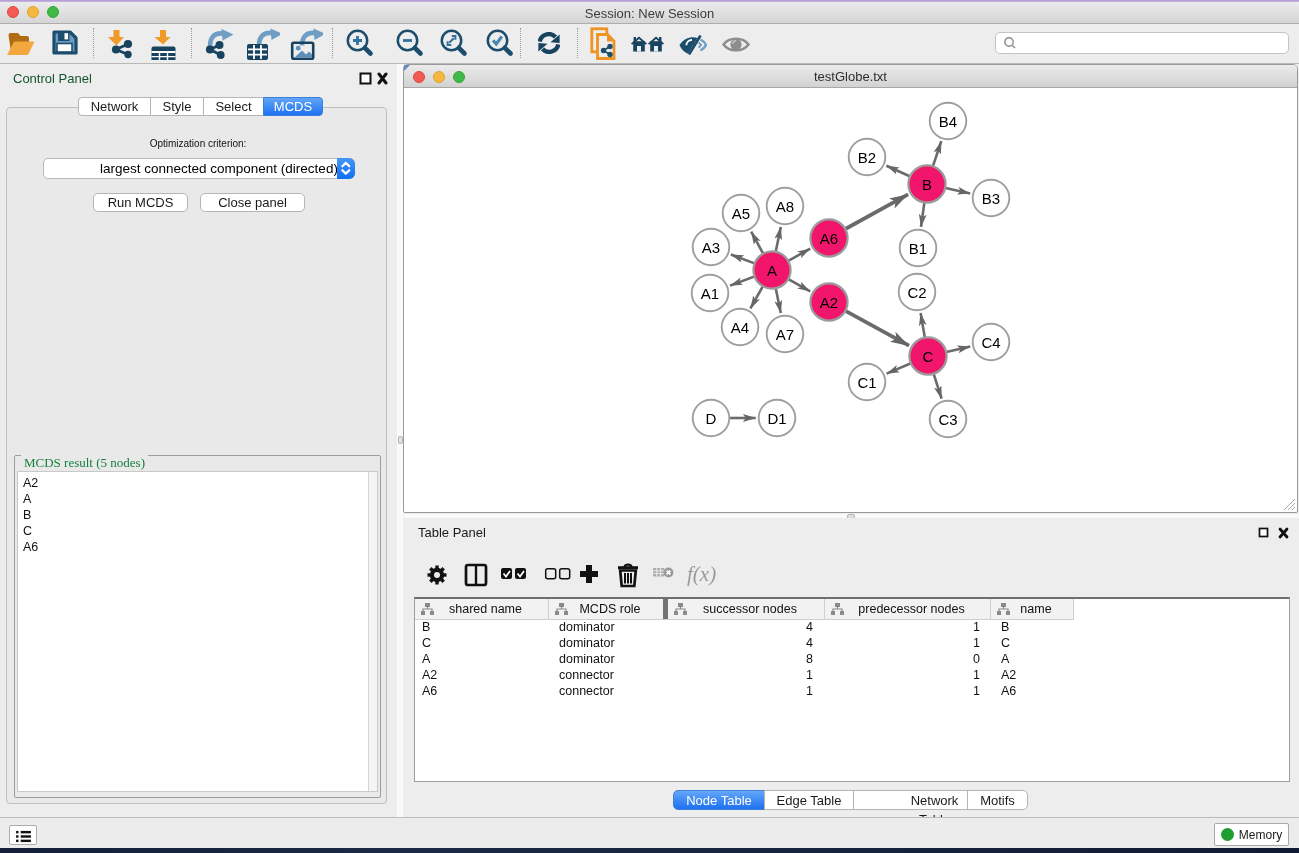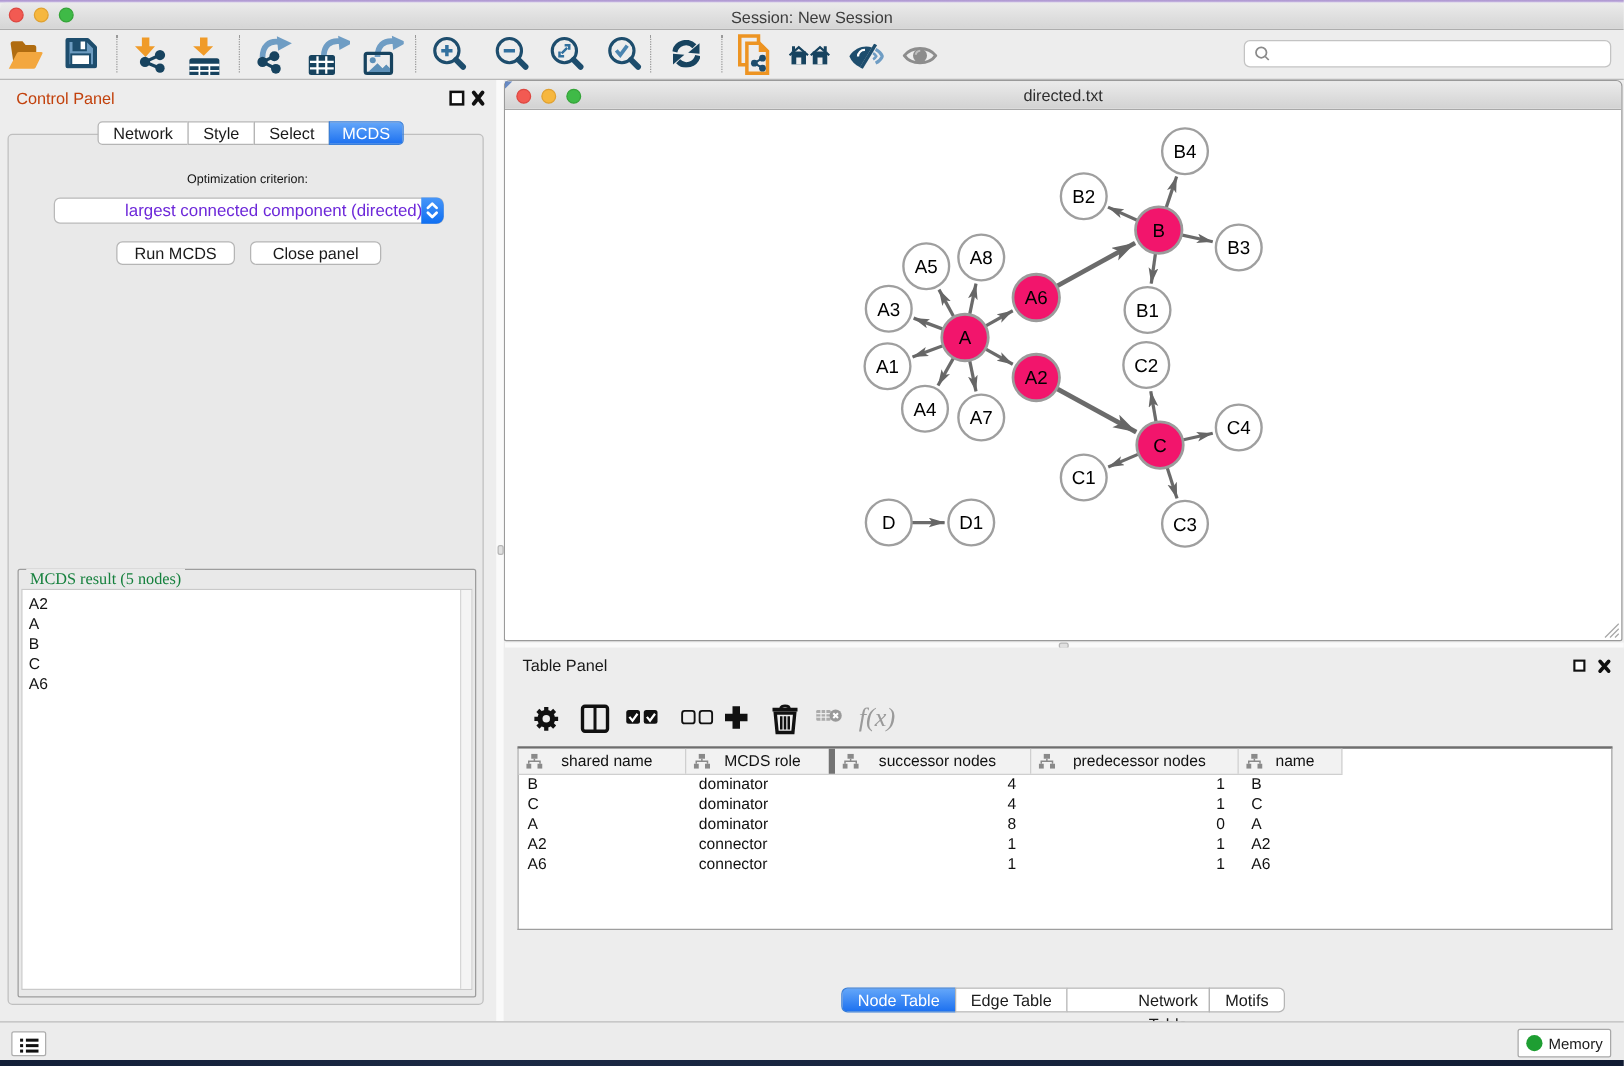--- a/index.html
+++ b/index.html
@@ -9,21 +9,21 @@
   #topstrip{position:absolute;left:0;top:0;width:1299px;height:2px;background:linear-gradient(#ab93cf,#cbbce4);}
   #titlebar{position:absolute;left:0;top:2px;width:1299px;height:21px;background:linear-gradient(#ebebeb,#d5d5d5);border-bottom:1px solid #adadad;border-radius:5px 5px 0 0;}
   .tl{position:absolute;top:4px;width:12px;height:12px;border-radius:50%;box-sizing:border-box;}
   #wintitle{position:absolute;top:4px;left:0;width:100%;text-align:center;font-size:13px;color:#3c3c3c;}
   #toolbar{position:absolute;left:0;top:24px;width:1299px;height:39px;background:#ededed;border-bottom:1px solid #b8b8b8;}
   .tsep{position:absolute;top:4px;height:30px;width:0;border-left:1px dotted #9a9a9a;}
   .ticon{position:absolute;top:3px;}
   #searchbox{position:absolute;left:995px;top:8px;width:294px;height:22px;background:#fff;border:1px solid #c3c3c3;border-radius:5px;box-sizing:border-box;}
   
   #cp{position:absolute;left:0;top:64px;width:396px;height:756px;background:#ededed;}
-  #cptitle{position:absolute;left:13px;top:7px;font-size:13px;color:#c2410c;}
+  #cptitle{position:absolute;left:13px;top:7px;font-size:13px;color:#14532d;}
   #cpbody{position:absolute;left:6px;top:43px;width:379px;height:695px;background:#e9e9e9;border:1px solid #bfbfbf;border-radius:4px;}
   .tabbtn{position:absolute;top:33px;height:19px;background:#fff;border:1px solid #b5b5b5;box-sizing:border-box;font-size:13px;color:#1a1a1a;text-align:center;line-height:18px;}
   .tabsel{background:linear-gradient(#63a6f9,#1d71f0);color:#fff;border-color:#3a7fd8;}
   
   #gw{position:absolute;left:403px;top:64px;width:895px;height:449px;background:#fff;border:1px solid #9a9a9a;border-radius:5px 5px 2px 2px;box-sizing:border-box;}
   #gwtitle{position:absolute;left:0;top:0;width:100%;height:22px;background:linear-gradient(#ebebeb,#d2d2d2);border-bottom:1px solid #a8a8a8;border-radius:4px 4px 0 0;}
   
   #tp{position:absolute;left:403px;top:518px;width:896px;height:302px;background:#ededed;}
   
   #statusbar{position:absolute;left:0;top:817px;width:1299px;height:31px;background:#ececec;border-top:1px solid #bcbcbc;box-sizing:border-box;padding-left:48px;}
@@ -194,21 +194,21 @@
         <rect x="1.5" y="1.5" width="10" height="10" fill="#fff" stroke="#111" stroke-width="2"></rect>
         <path d="M20 2 L27 11 M27 2 L20 11" stroke="#111" stroke-width="3" stroke-linecap="round"></path>
       </svg>
     <div id="cpbody"></div>
     <div class="tabbtn" style="left:78px;width:73px;border-radius:4px 0 0 4px;">Network</div>
     <div class="tabbtn" style="left:150px;width:54px;">Style</div>
     <div class="tabbtn" style="left:203px;width:61px;">Select</div>
     <div class="tabbtn tabsel" style="left:263px;width:60px;border-radius:0 4px 4px 0;">MCDS</div>
     <div class="abs" style="left:0;top:74px;width:396px;text-align:center;font-size:10px;color:#111;">Optimization criterion:</div>
     <div class="abs" style="left:43px;top:94px;width:312px;height:21px;background:#fff;border:1px solid #b9b9b9;border-radius:5px;box-sizing:border-box;">
-      <div style="position:absolute;left:12px;top:2px;font-size:13.5px;color:#6d28d9;padding-left:44px;">largest connected component (directed)</div>
+      <div style="position:absolute;left:12px;top:2px;font-size:13.5px;color:#000000;padding-left:44px;">largest connected component (directed)</div>
       <div style="position:absolute;right:-1px;top:-1px;width:18px;height:21px;background:linear-gradient(#4796f8,#0f6ff2);border-radius:0 6px 6px 0;">
         <svg width="18" height="21" viewBox="0 0 18 21">
             <path d="M5.3 8.3 L8.8 4.9 L12.3 8.3 M5.3 12.2 L8.8 15.6 L12.3 12.2" fill="none" stroke="#fff" stroke-width="2.2" stroke-linejoin="round" stroke-linecap="round"></path>
           </svg>
       </div>
     </div>
     <div class="btn abs" style="left:93px;top:129px;width:95px;height:19px;line-height:18px;">Run MCDS</div>
     <div class="btn abs" style="left:200px;top:129px;width:105px;height:19px;line-height:18px;">Close panel</div>
     <div style="position:absolute;left:14px;top:391px;width:367px;height:343px;border:1px solid #9d9d9d;border-radius:2px;box-sizing:border-box;">
       <div style="position:absolute;left:6px;top:-1px;background:#e9e9e9;padding:0 3px;font-size:13px;color:#15803d;line-height:15px;font-family:Liberation Serif, serif;">MCDS result (5 nodes)</div>
@@ -216,21 +216,21 @@
         <div style="position:absolute;left:5px;top:3px;font-size:12.5px;color:#111;line-height:16px;">A2<br>A<br>B<br>C<br>A6</div>
         <div style="position:absolute;right:0;top:0;width:9px;height:100%;background:#f4f4f4;border-left:1px solid #d6d6d6;box-sizing:border-box;"></div>
       </div>
     </div>
   </div>
   <div id="gw">
     <div id="gwtitle">
       <div class="tl" style="left:9px;top:6px;background:#f25a52;border:1px solid #dd4741;"></div>
       <div class="tl" style="left:29px;top:6px;background:#f6b73e;border:1px solid #e0a130;"></div>
       <div class="tl" style="left:49px;top:6px;background:#3fba47;border:1px solid #34a438;"></div>
-      <div style="position:absolute;top:4px;left:0;width:100%;text-align:center;font-size:13px;color:#2e2e2e;">directed.txt</div>
+      <div style="position:absolute;top:4px;left:0;width:100%;text-align:center;font-size:13px;color:#2e2e2e;">testGlobe.txt</div>
     </div>
     <svg style="position:absolute;left:1px;top:22px;" width="893" height="426" viewBox="0 0 893 426">
       <defs>
         <marker id="md" markerWidth="5.6" markerHeight="3.2" refX="4.9" refY="1.5" orient="auto" markerUnits="strokeWidth">
           <path d="M0,0 L5,1.5 L0,3 L1.15,1.5 z" fill="#666666"></path>
         </marker>
       </defs>
       <g stroke="#6b6b6b">
         <line x1="359.1" y1="168.4" x2="346.2" y2="144.7" stroke-width="2.6" marker-end="url(#md)"></line>
         <line x1="370.3" y1="166.7" x2="375.8" y2="139.9" stroke-width="2.6" marker-end="url(#md)"></line>
@@ -357,21 +357,21 @@
       <g transform="translate(228,6)">
         <rect x="0" y="0" width="11.5" height="8.5" rx="1" fill="#ababab"></rect>
         <path d="M0 2.8 h11.5 M0 5.6 h11.5 M3.8 0 v8.5 M7.6 0 v8.5" stroke="#ececec" stroke-width="1"></path>
         <circle cx="15.5" cy="4.5" r="4.9" fill="#9a9a9a"></circle>
         <path d="M13.6 2.6 l3.8 3.8 M17.4 2.6 l-3.8 3.8" stroke="#fff" stroke-width="1.6"></path>
       </g>
 
       <text x="262" y="19" font-family="Liberation Serif, serif" font-style="italic" font-size="21" fill="#9a9a9a">f(x)</text>
     </svg>
 
-    <div style="position:absolute;left:11px;top:79px;width:876px;height:147px;background:#fff;border:1px solid #9e9e9e;border-top:2px solid #6e6e6e;box-sizing:border-box;padding-left:22px;">
+    <div style="position:absolute;left:11px;top:79px;width:876px;height:185px;background:#fff;border:1px solid #9e9e9e;border-top:2px solid #6e6e6e;box-sizing:border-box;padding-left:22px;">
       <div style="position:absolute;left:0;top:0;height:20px;width:659px;background:#f2f2f2;border-bottom:1px solid #cfcfcf;"></div>
       <div style="position:absolute;left:0px;top:0;width:134px;height:20px;border-right:1px solid #cfcfcf;box-sizing:border-box;">
         <svg style="position:absolute;left:6px;top:4px" width="13" height="12" viewBox="0 0 13 12">
             <g fill="#8a8a8a">
               <rect x="4" y="0" width="5" height="4"></rect>
               <rect x="0" y="8" width="4" height="4"></rect>
               <rect x="9" y="8" width="4" height="4"></rect>
               <path d="M6.5 4 v2 M2 8 v-2 h9 v2" stroke="#8a8a8a" fill="none" stroke-width="1.2"></path>
             </g>
           </svg>

